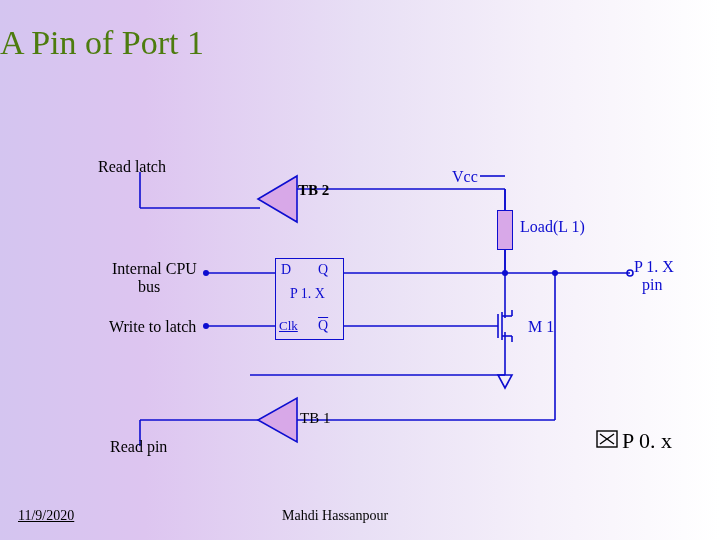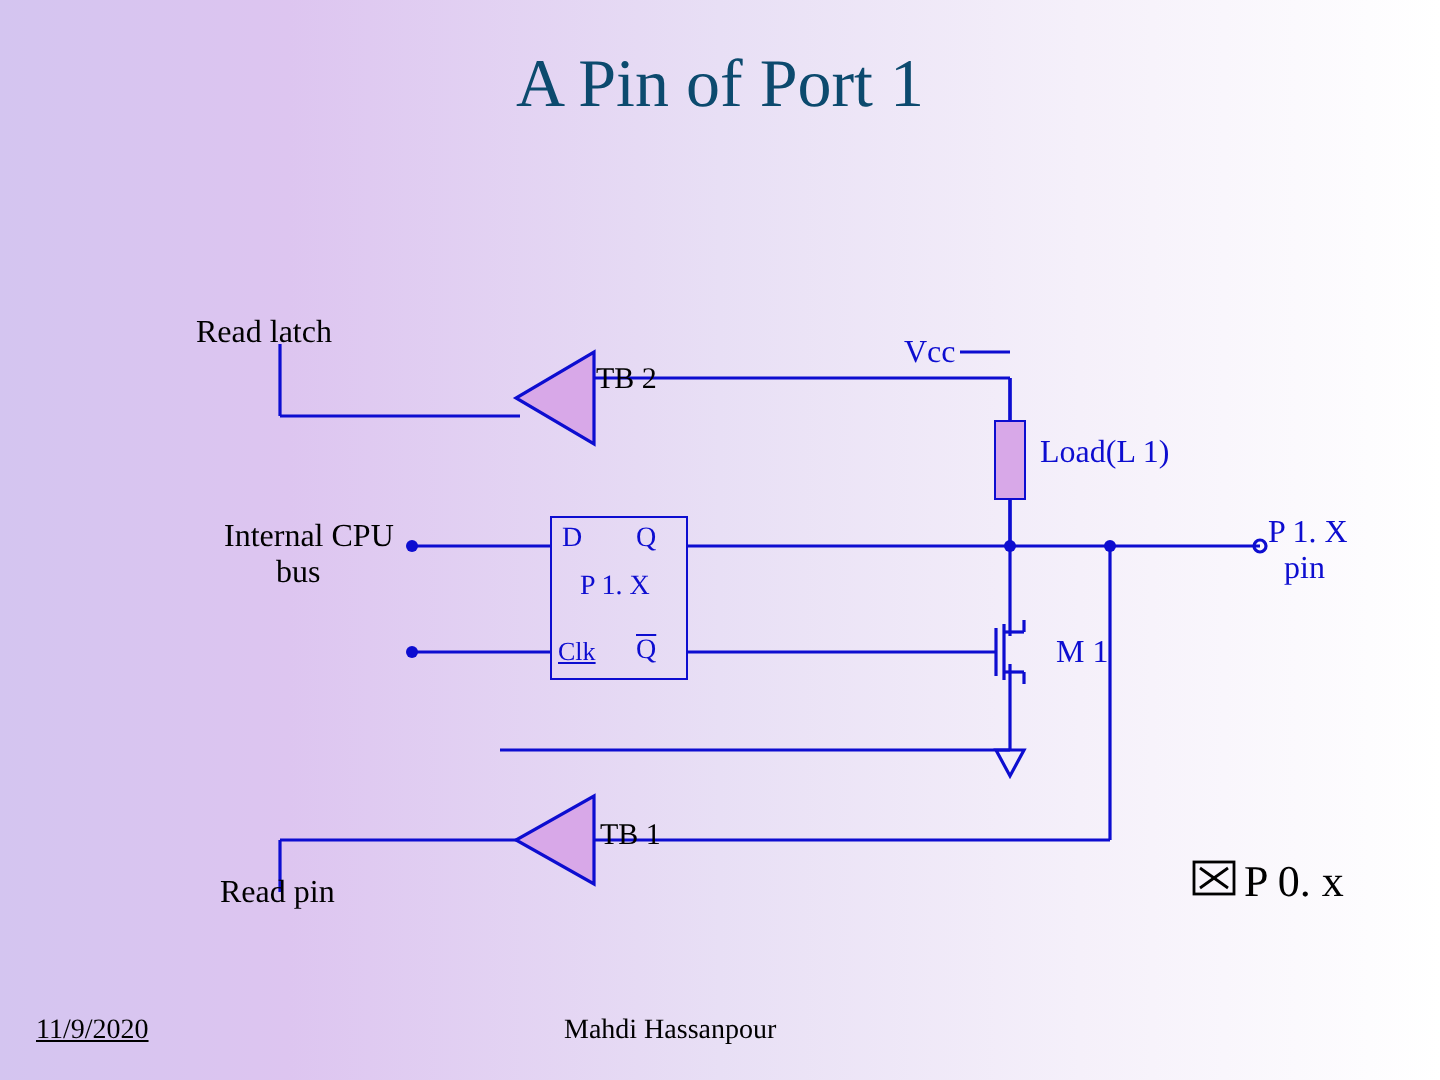--- a/index.html
+++ b/index.html
@@ -5,23 +5,23 @@
   * { margin: 0; padding: 0; box-sizing: border-box; }
   body {
     width: 720px;
     height: 540px;
     background: linear-gradient(to right, #d4c5f0 0%, #ddc5f0 20%, #e8dff5 50%, #f5f0fa 75%, #ffffff 100%);
     font-family: "Times New Roman", serif;
     position: relative;
     overflow: hidden;
   }
   .title {
-    text-align: center;
+    text-align: left;
     font-size: 34px;
-    color: #0c4a6e;
+    color: #4d7c0f;
     padding-top: 24px;
   }
   .stage {
     position: absolute;
     left: 0; top: 0;
     width: 720px; height: 508px;
   }
   .label {
     position: absolute;
     color: #000;
@@ -141,33 +141,34 @@
 
   <div class="load-box" style="left:497px; top:210px; width:16px; height:40px;"></div>
   <div class="load-fill" style="left:498px; top:211px; width:14px; height:38px;"></div>
 
   <div class="dot" style="left:203px; top:270px;"></div>
   <div class="dot" style="left:203px; top:323px;"></div>
   <div class="dot" style="left:502px; top:270px;"></div>
   <div class="dot" style="left:552px; top:270px;"></div>
 
   <div class="label" style="left:98px; top:158px;">Read latch</div>
-  <div class="label" style="left:298px; top:182px; font-size:15px;">TB 2</div>
+  <div class="label" style="left:298px; top:182px; font-size:15px;font-weight:bold;">TB 2</div>
   <div class="label blue" style="left:452px; top:168px;">Vcc</div>
   <div class="label blue" style="left:520px; top:218px;">Load(L 1)</div>
 
   <div class="label" style="left:112px; top:260px;">Internal CPU</div>
   <div class="label" style="left:138px; top:278px;">bus</div>
 
   <div class="label blue" style="left:281px; top:262px; font-size:14px;">D</div>
   <div class="label blue" style="left:318px; top:262px; font-size:14px;">Q</div>
   <div class="label blue" style="left:290px; top:286px; font-size:14px;">P 1. X</div>
   <div class="label blue" style="left:279px; top:318px; font-size:13px;text-decoration:underline;">Clk</div>
   <div class="label blue overline" style="left:318px; top:318px; font-size:14px;">Q</div>
 
+  <div class="label" style="left:109px; top:318px;">Write to latch</div>
 
   <div class="label blue" style="left:528px; top:318px;">M 1</div>
 
   <div class="label blue" style="left:634px; top:258px;">P 1. X</div>
   <div class="label blue" style="left:642px; top:276px;">pin</div>
 
   <div class="label" style="left:300px; top:410px; font-size:15px;">TB 1</div>
   <div class="label" style="left:110px; top:438px;">Read pin</div>
 
 

